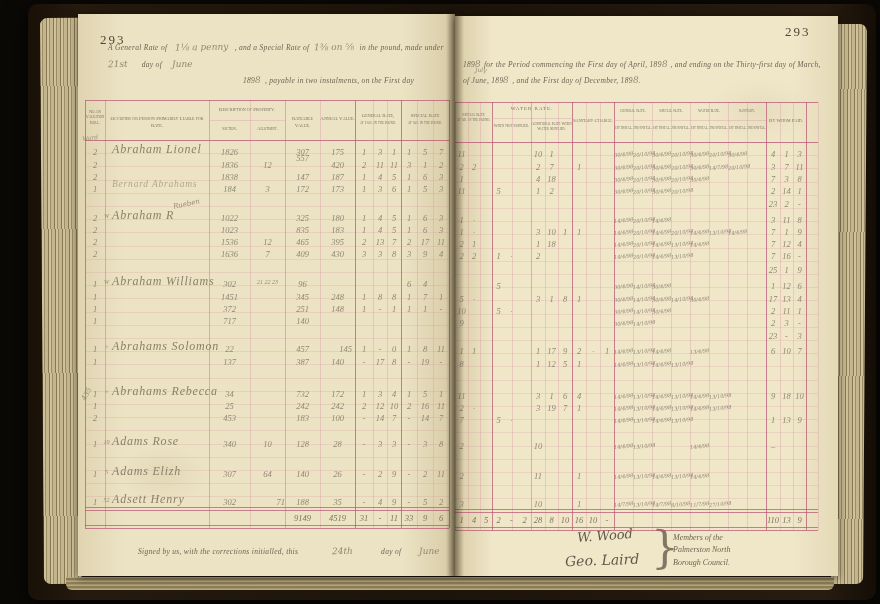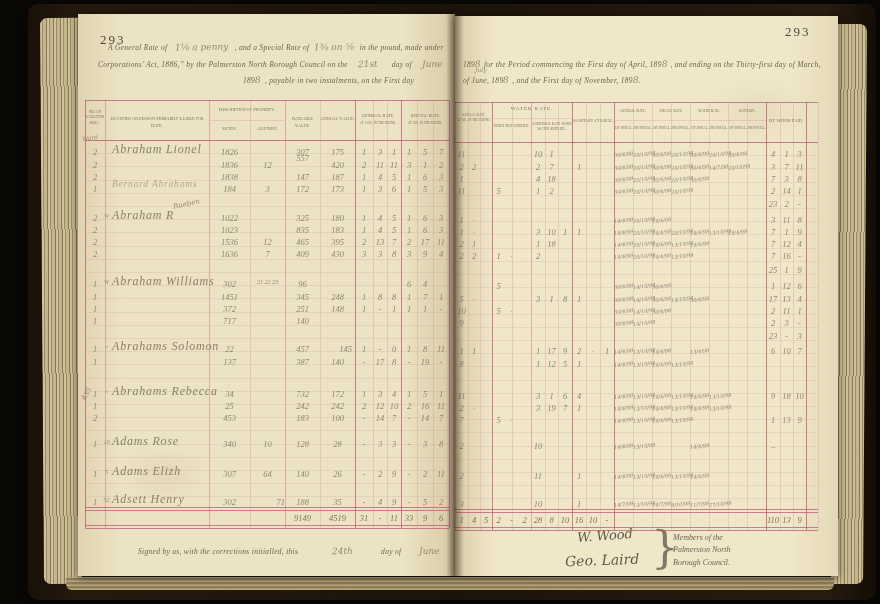--- a/index.html
+++ b/index.html
@@ -54,21 +54,20 @@
         <span class="spacer" style="width: 8px;"></span>
         <span class="hand">1⅛ a penny</span>
         <span class="spacer" style="width: 6px;"></span>
         <span class="print">, and a Special Rate of</span>
         <span class="spacer" style="width: 5px;"></span>
         <span class="hand">1⅜ on ⅝</span>
         <span class="spacer" style="width: 5px;"></span>
         <span class="print">in the pound, made under</span>
       </div>
     <div class="segline" style="left:20px;top:45px">
-        <span class="print">Corporations’ Act, 1886,” by the Palmerston North Borough Council on the</span>
         <span class="spacer" style="width: 10px;"></span>
         <span class="hand">21st</span>
         <span class="spacer" style="width: 14px;"></span>
         <span class="print">day of</span>
         <span class="spacer" style="width: 10px;"></span>
         <span class="hand">June</span>
       </div>
     <div class="segline" style="left:165px;top:61px">
         <span class="print">189</span>
         <span class="hand">8</span>
@@ -360,21 +359,21 @@
         <span class="spacer" style="width: 3px;"></span>
         <span class="print">for the Period commencing the First day of April, 189</span>
         <span class="hand">8</span>
         <span class="spacer" style="width: 3px;"></span>
         <span class="print">, and ending on the Thirty-first day of March,</span>
       </div>
     <div class="segline" style="left:8px;top:59px">
         <span class="print">of June, 189</span>
         <span class="hand">8</span>
         <span class="spacer" style="width: 3px;"></span>
-        <span class="print">, and the First day of November, 189</span>
+        <span class="print">, and the First day of December, 189</span>
         <span class="hand">8</span>
         <span class="print">.</span>
       </div>
     <div class="note" style="left:20px;top:50px;font-size:6px">July</div>
 
     <div class="hdr tiny" style="left:0px;top:96px;width:37px">
       <span>Special Rate</span><br>
       <span style="font-size:3.8px">at ⅝d. in the pound.</span>
     </div>
     <div class="hdr" style="left:37px;top:90px;width:80px;letter-spacing:1px">WATER RATE.</div>

